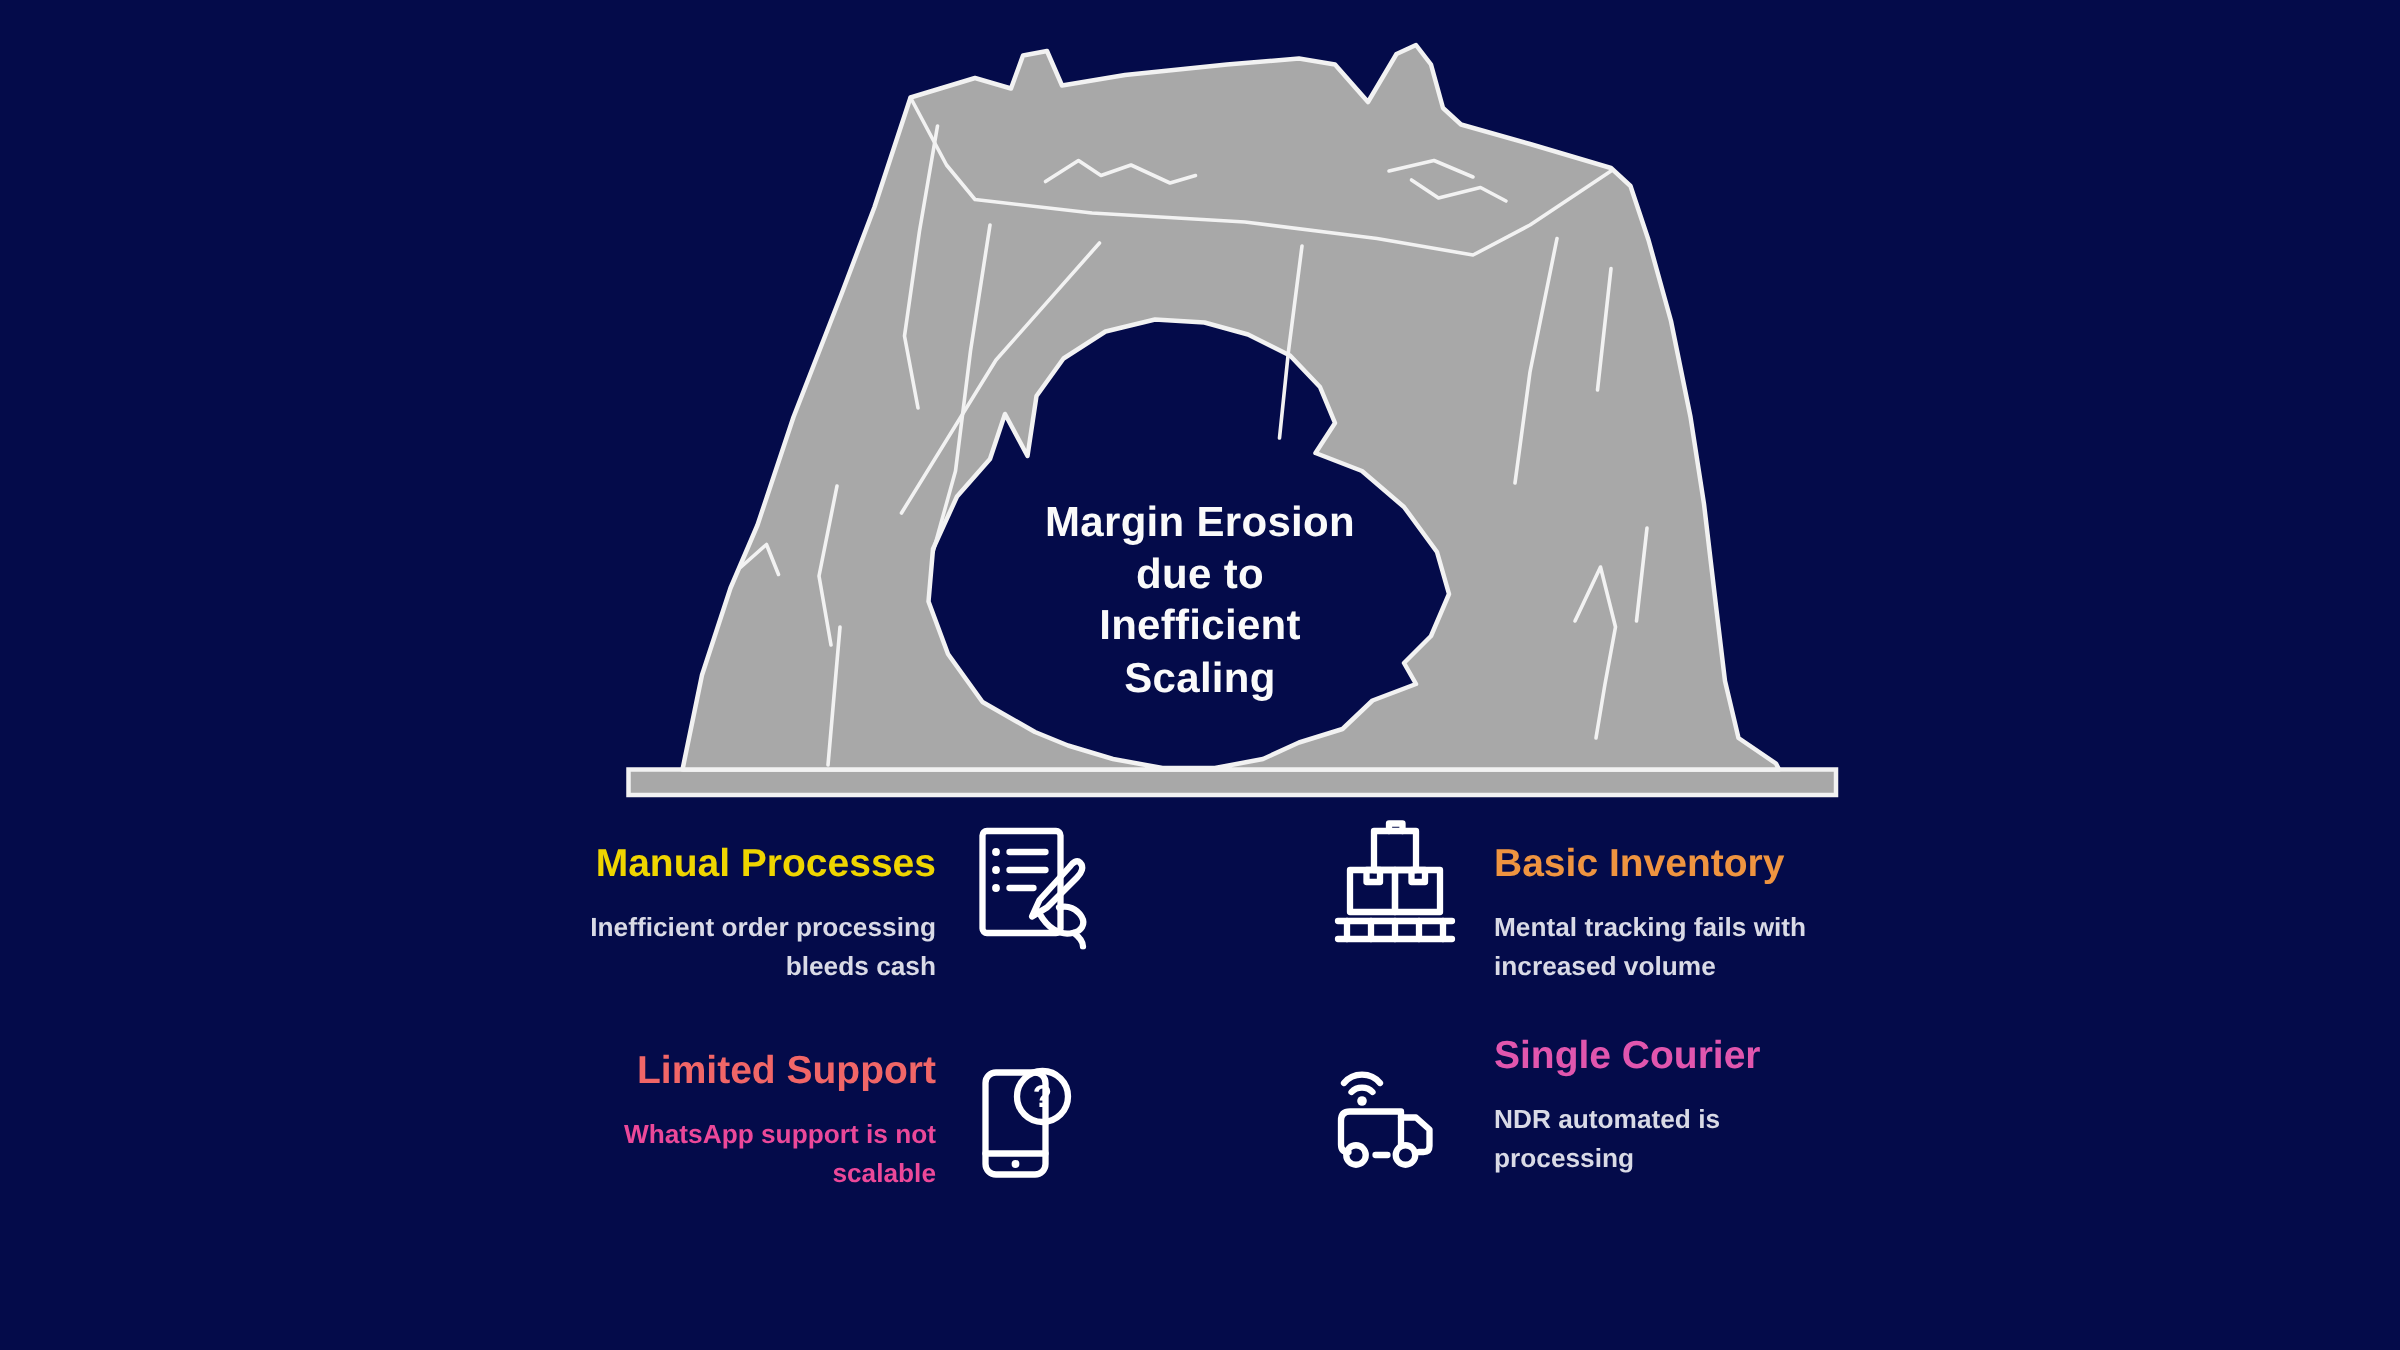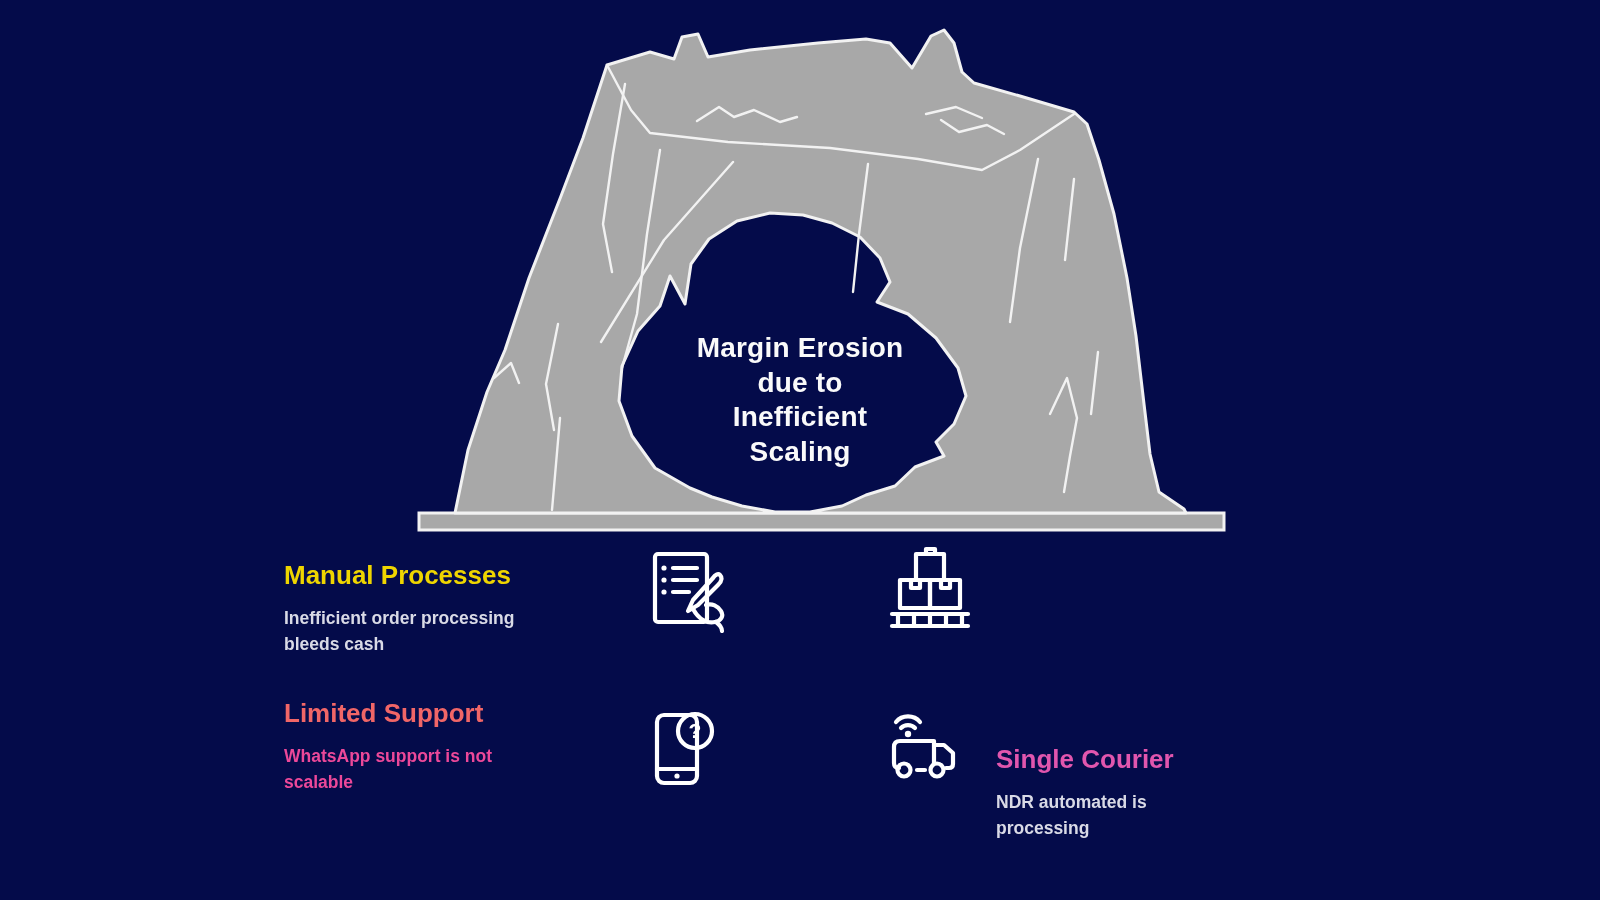--- a/index.html
+++ b/index.html
@@ -6,21 +6,21 @@
   body{font-family:"Liberation Sans",sans-serif;}
   #canvas{position:relative;width:1600px;height:900px;overflow:hidden;}
   .mountain-svg{position:absolute;left:398px;top:22px;width:830px;height:512px;}
   .cave-caption{
     position:absolute;left:645px;top:331px;width:310px;
     text-align:center;font-size:28px;font-weight:700;line-height:34.5px;
     letter-spacing:.2px;
   }
   .cave-caption span{display:block;}
   .item-text{position:absolute;}
-  .item-text.right{right:988px;width:340px;text-align:left;}
+  .item-text.right{right:988px;width:340px;text-align:right;}
   .item-text.left{left:996px;width:330px;text-align:left;}
   .item-title{font-size:26px;font-weight:700;line-height:32px;}
   .item-desc{margin-top:15px;font-size:17.5px;font-weight:700;line-height:25.5px;}
   .item-desc span{display:block;}
   .item-icon{position:absolute;}
   .item-icon svg{display:block;width:100%;height:100%;}
   .icon-stroke{fill:none;stroke:#FFFFFF;stroke-width:4.2;stroke-linecap:round;stroke-linejoin:round;}
   .icon-fill{fill:#FFFFFF;stroke:none;}
   .qmark{font-family:"Liberation Sans",sans-serif;font-weight:700;font-size:21px;fill:#FFFFFF;}
 </style>
@@ -97,20 +97,27 @@
       <path class="icon-stroke" d="M38,9 L38,4 L47,4 L47,9"></path>
       <rect class="icon-stroke" x="12" y="35" width="30" height="28"></rect>
       <rect class="icon-stroke" x="42" y="35" width="30" height="28"></rect>
       <rect class="icon-stroke" stroke-width="3.4" x="23" y="35" width="9" height="8"></rect>
       <rect class="icon-stroke" stroke-width="3.4" x="53" y="35" width="9" height="8"></rect>
       <path class="icon-stroke" d="M4,69 L80,69"></path>
       <path class="icon-stroke" d="M4,81 L80,81"></path>
       <path class="icon-stroke" stroke-width="3.4" d="M10,69 L10,81 M26,69 L26,81 M42,69 L42,81 M58,69 L58,81 M74,69 L74,81"></path>
     </svg>
   </div>
+  <div class="item-text left" style="top:559px">
+    <div class="item-title" style="color: rgb(239, 148, 64);">Basic Inventory</div>
+    <div class="item-desc" style="color: rgb(217, 218, 230);">
+      <span>Mental tracking fails with</span>
+      <span>increased volume</span>
+    </div>
+  </div>
 
   <div class="item-text right" style="top:697px">
     <div class="item-title" style="color: rgb(241, 102, 103);">Limited Support</div>
     <div class="item-desc" style="color: #ec4899;">
       <span>WhatsApp support is not</span>
       <span>scalable</span>
     </div>
   </div>
   <div class="item-icon" style="left:650px;top:706px;width:66px;height:82px">
     <svg viewBox="0 0 66 82">
@@ -127,21 +134,21 @@
       <path class="icon-stroke" d="M16,22 A15,14 0 0 1 40,22"></path>
       <path class="icon-stroke" d="M21,28 A9,8 0 0 1 35,28"></path>
       <circle class="icon-fill" cx="28" cy="34" r="3.2"></circle>
       <path class="icon-stroke" d="M54,63 L54,41 L20,41 Q14,41 14,47 L14,63 Q14,68 19,68"></path>
       <path class="icon-stroke" d="M54,45 L64,45 L73,53 L73,64 Q73,68 69,68 L66,68"></path>
       <circle class="icon-stroke" cx="24" cy="70" r="6.5"></circle>
       <circle class="icon-stroke" cx="57" cy="70" r="6.5"></circle>
       <path class="icon-stroke" d="M37,70 L45,70"></path>
     </svg>
   </div>
-  <div class="item-text left" style="top:743px">
+  <div class="item-text left" style="top:687px">
     <div class="item-title" style="color: rgb(225, 86, 174);">Single Courier</div>
     <div class="item-desc" style="color: rgb(217, 218, 230);">
       <span>NDR automated is</span>
       <span>processing</span>
     </div>
   </div>
 
 </div>
 
 </body></html>

